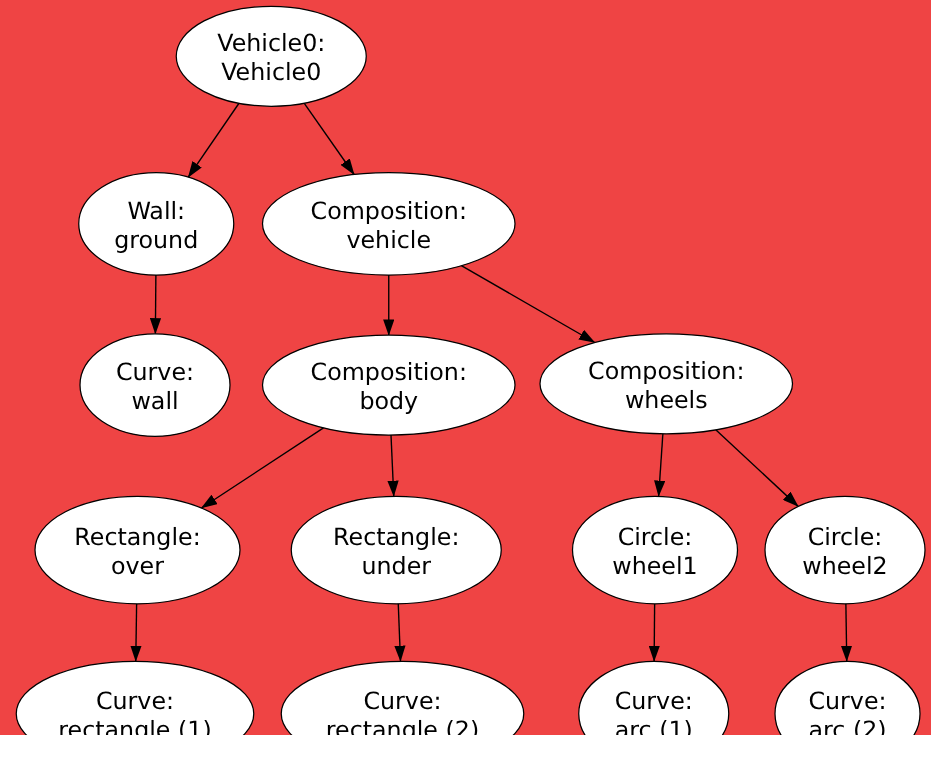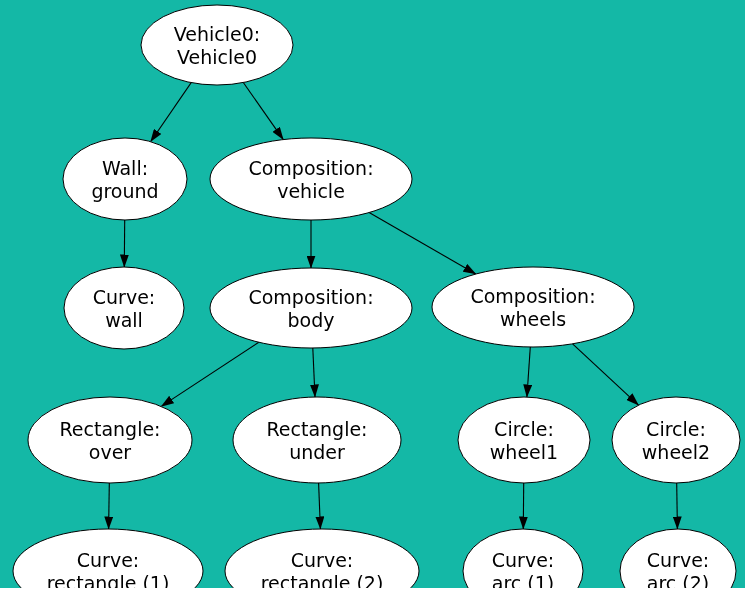--- a/index.html
+++ b/index.html
@@ -4,21 +4,21 @@
 <style>
   html, body {
     margin: 0;
     padding: 0;
     background: #ffffff;
   }
   .canvas-wrap {
     position: relative;
     width: 745px;
     height: 588px;
-    background: #14b8a6;
+    background: #ef4444;
     overflow: hidden;
   }
   svg text {
     font-family: "DejaVu Sans", "Liberation Sans", sans-serif;
     fill: #000000;
   }
   svg ellipse {
     fill: #ffffff;
     stroke: #000000;
     stroke-width: 1;

